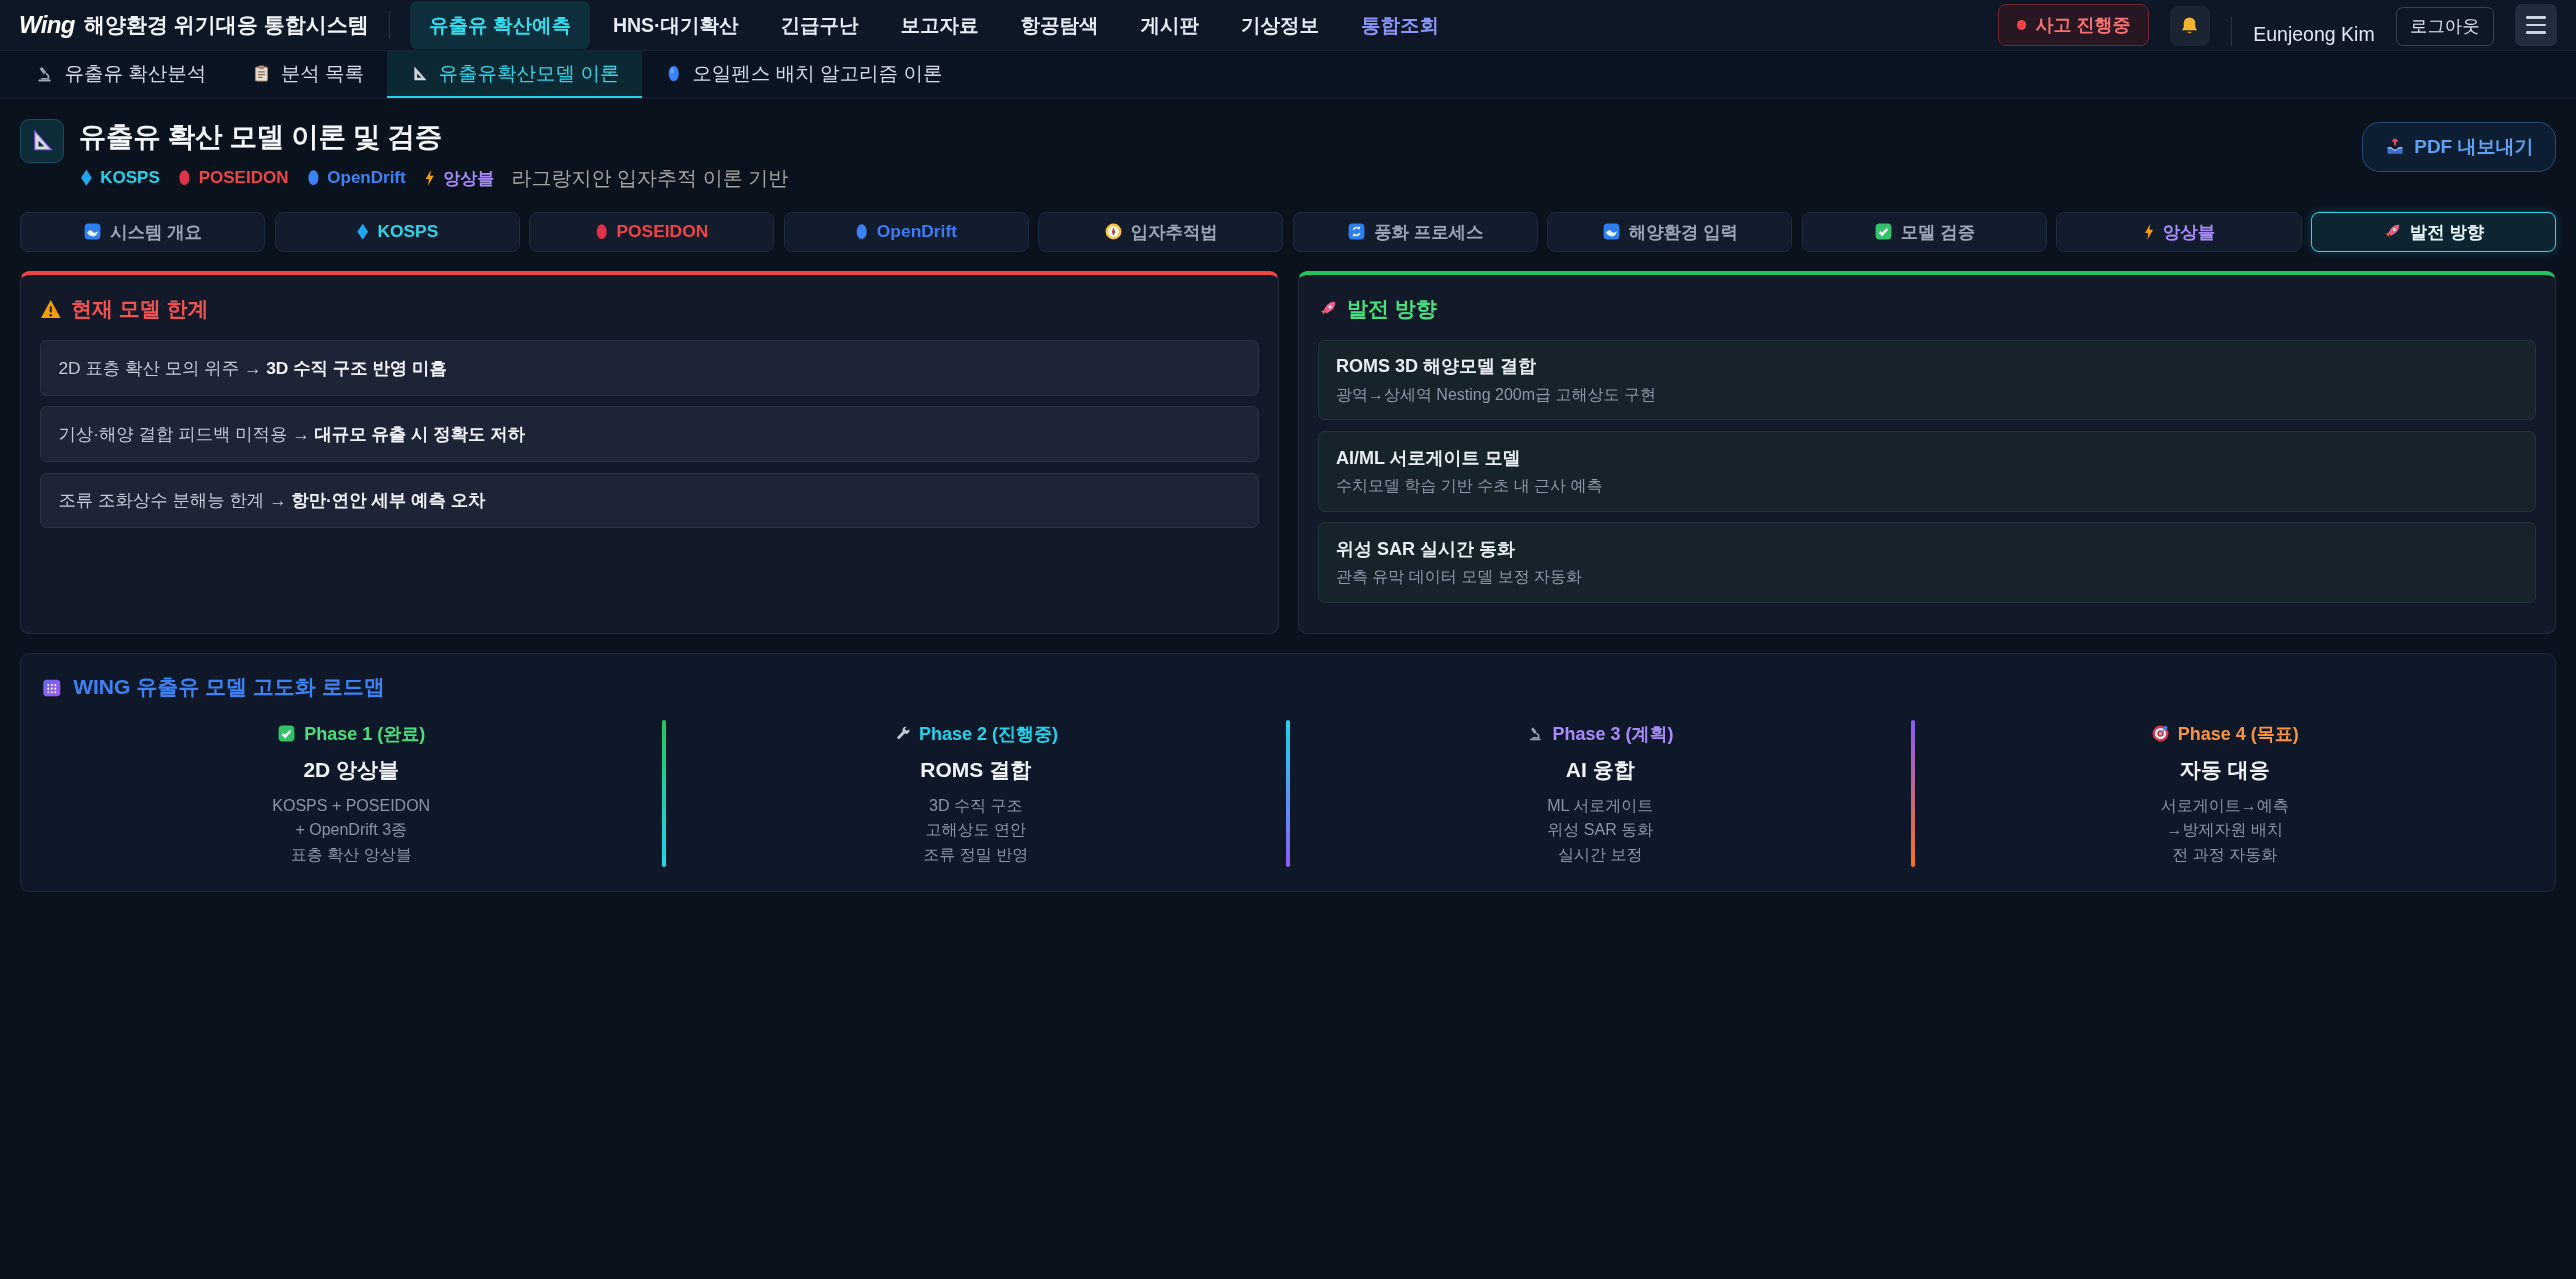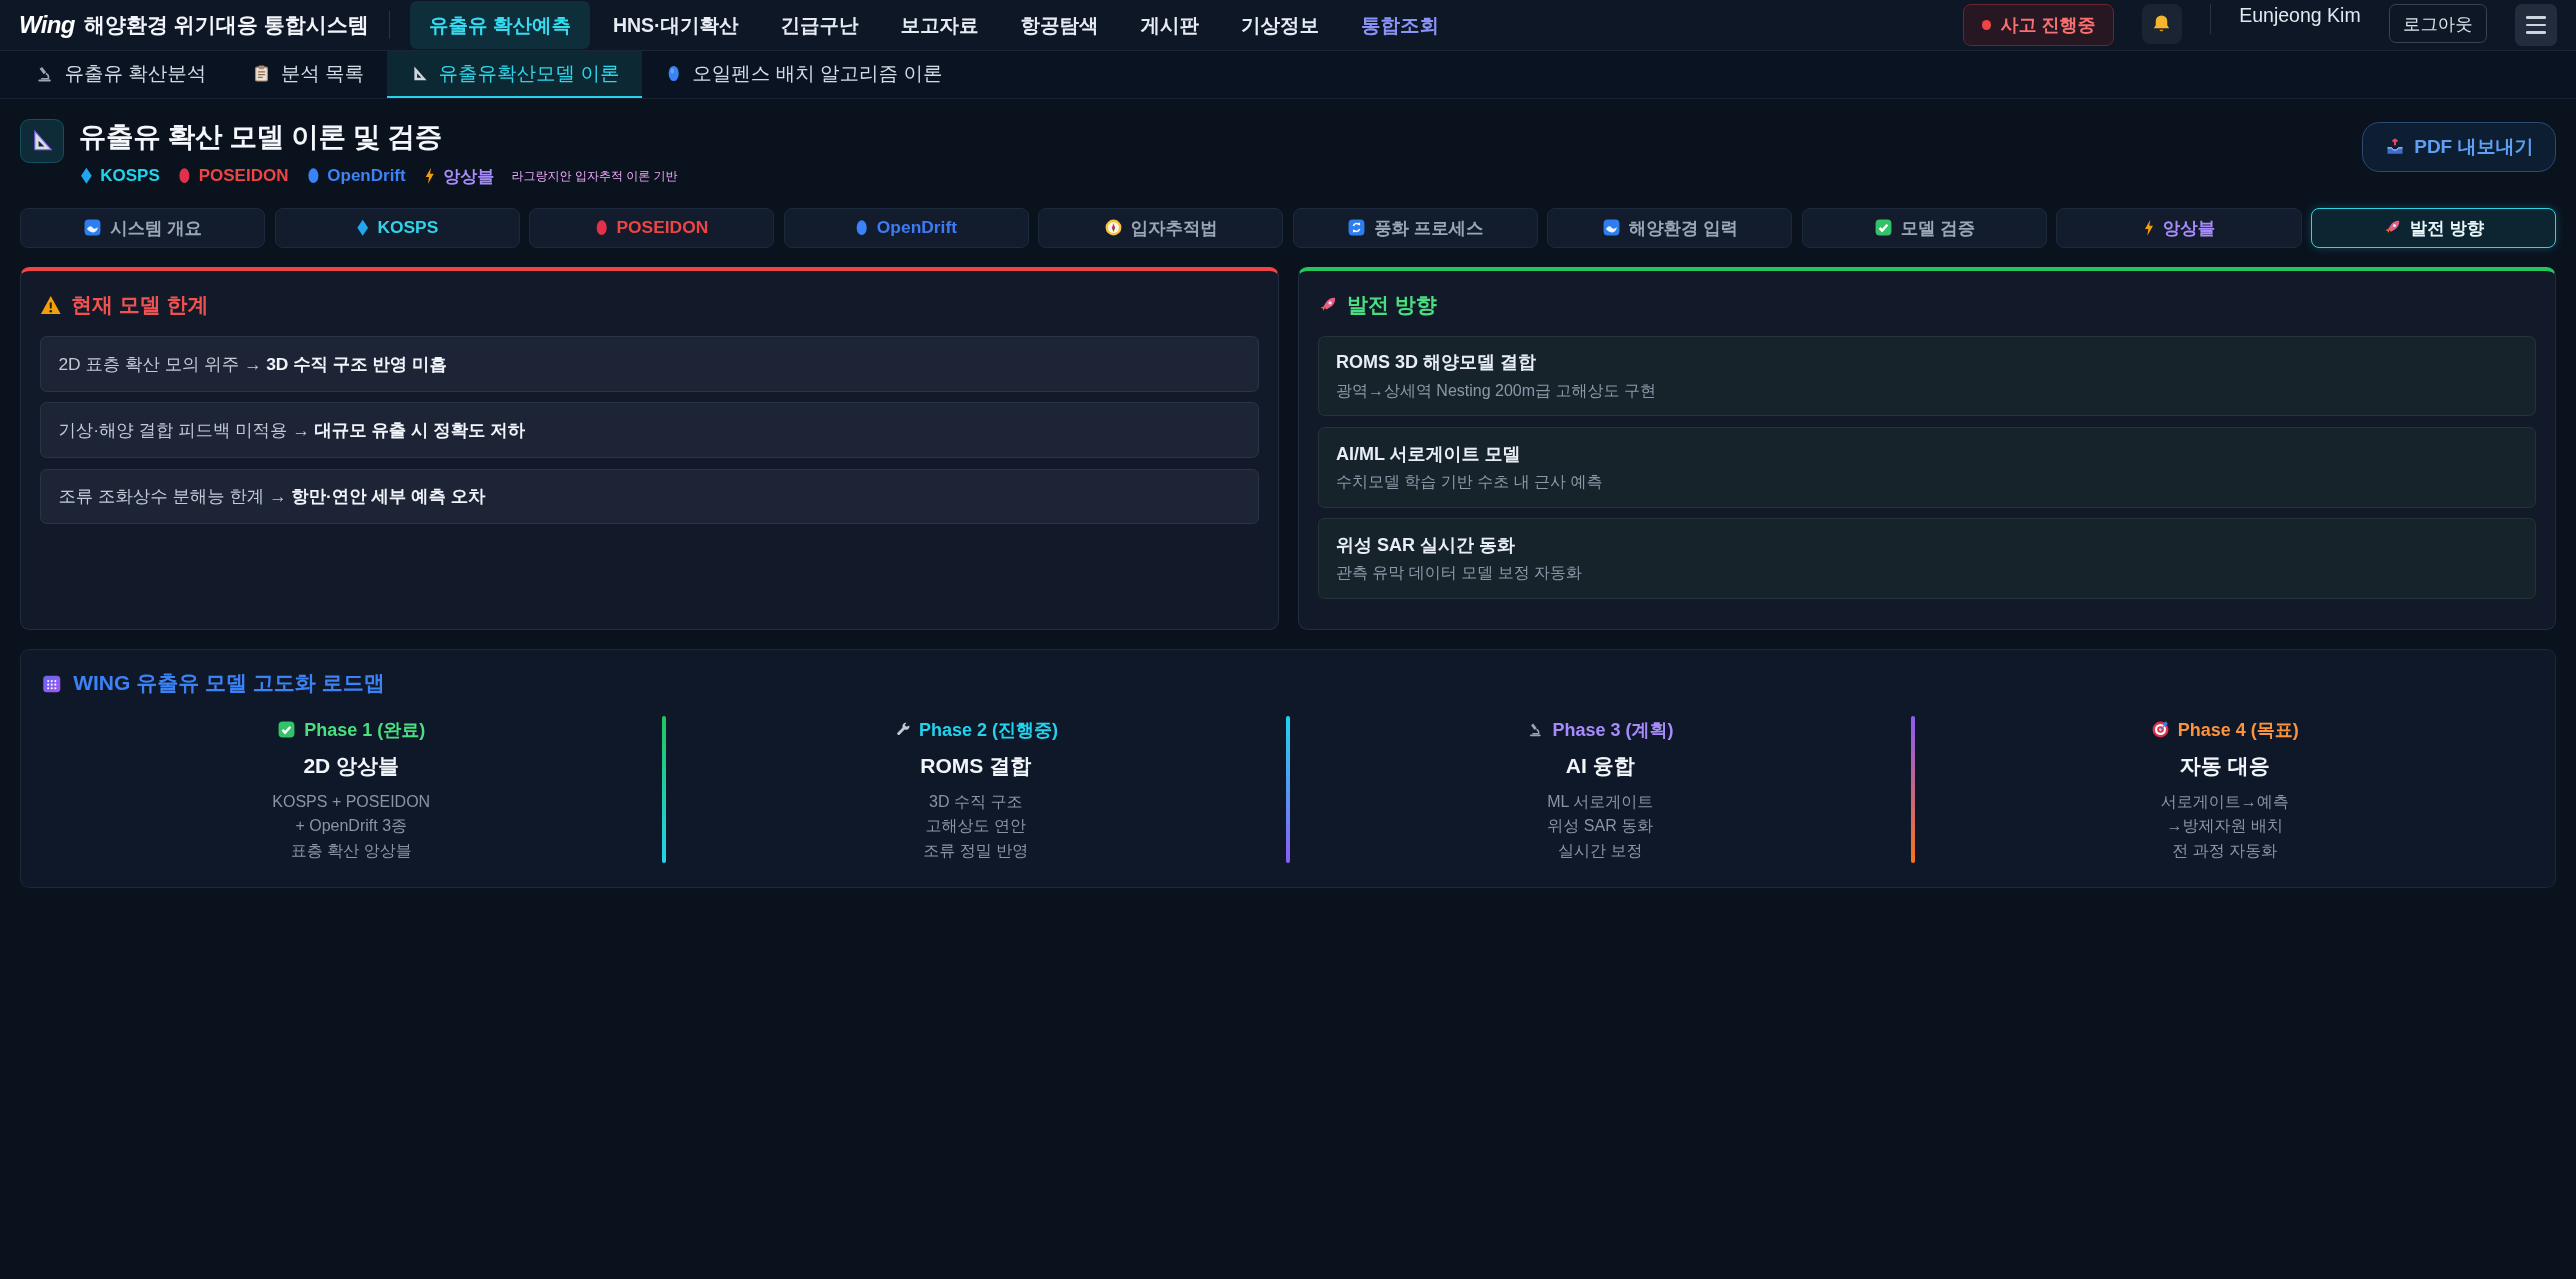--- a/index.html
+++ b/index.html
@@ -8,21 +8,21 @@
   
   .topnav { height:51px; background:#0e1726; border-bottom:1.3px solid #1b2536; display:flex; align-items:center; padding:0 19px; }
   .logo { display:flex; align-items:center; gap:9.4px; }
   .logo-mark { font-size:24px; font-weight:700; font-style:italic; color:#ffffff; letter-spacing:-0.7px; }
   .logo-title { font-size:21px; font-weight:700; color:#f2f5fa; }
   .nav-divider { width:1.3px; height:28px; background:#2a3346; margin:0 20px; }
   .nav-items { display:flex; align-items:center; gap:4px; }
   .nav-item { font-size:19.5px; font-weight:700; color:#e7ecf4; padding:10.7px 19px; border-radius:6.7px; cursor:pointer; white-space:nowrap; }
   .nav-item.active { background:#0d2e3a; color:#35dcf0; }
   .nav-item.accent { color:#8a93f8; }
-  .topnav-right { margin-left:auto; display:flex; align-items:flex-start; gap:28px; }
+  .topnav-right { margin-left:auto; display:flex; align-items:flex-end; gap:21px; }
   .alert-badge { display:flex; align-items:center; gap:9.4px; border:1.3px solid #6b2430; background:rgba(127,29,29,.22); color:#f87171; font-size:18px; font-weight:700; border-radius:8px; padding:8px 17.4px; }
   .alert-dot { width:9.4px; height:9.4px; border-radius:50%; background:#ef4444; }
   .icon-btn { width:40px; height:40px; border-radius:8px; background:#1b2433; display:flex; align-items:center; justify-content:center; cursor:pointer; }
   .vsep { width:1.3px; height:29.5px; background:#2a3346; }
   .user-name { font-size:19.5px; color:#e2e8f0; }
   .logout-btn { border:1.3px solid #3a4356; border-radius:6.7px; padding:6.7px 13.4px; font-size:17.4px; color:#dfe5ee; background:transparent; cursor:pointer; }
   .hamburger { width:42px; height:42px; border-radius:6.7px; background:#232c3d; display:flex; flex-direction:column; gap:4.7px; align-items:center; justify-content:center; cursor:pointer; }
   .hamburger span { width:20px; height:2.7px; border-radius:1.3px; background:#cbd5e1; }
 
   
@@ -34,21 +34,21 @@
   .content { padding:14.8px 20px 0 20px; }
 
   .page-header { display:flex; align-items:flex-start; justify-content:space-between; margin-top:5.4px;gap:28px; }
   .ph-left { display:flex; gap:14.8px; }
   .ph-iconbox { width:44px; height:44px; border-radius:9.4px; background:#0e2c38; border:0.7px solid #15505e; display:flex; align-items:center; justify-content:center; }
   .page-title { font-size:27.5px; font-weight:700; color:#f4f7fb; letter-spacing:-0.3px; }
   .badge-row { display:flex; align-items:center; gap:17.4px; margin-top:9.4px; }
   .badge { display:flex; align-items:center; gap:6.7px; font-size:17px; font-weight:700; }
   .badge.kosps { color:#22d3ee; } .badge.poseidon { color:#ef4444; }
   .badge.opendrift { color:#3d82f6; } .badge.ensemble { color:#a78bfa; }
-  .badge-note { font-size:12px; color:#f0abfc; font-weight:400; }
+  .badge-note { font-size:20px; color:#a3a3a3; font-weight:400; }
   .pdf-btn { display:flex; align-items:center; gap:9.4px; border:1.3px solid #2c4a72; background:#0d1e33; border-radius:17.4px; padding:10.7px 21.5px; font-size:19px; font-weight:700; color:#5ea0f2; cursor:pointer; margin-top:3px; }
 
   
   .chips { display:flex; gap:9.4px; margin-top:20px; }
   .chip { flex:1; height:40px; border-radius:8px; background:#121c2c; border:0.7px solid #1c2a3d; display:flex; align-items:center; justify-content:center; gap:8px; font-size:17.4px; font-weight:600; color:#9aa6b8; cursor:pointer; white-space:nowrap; }
   .chip.c-kosps { color:#2dd4ea; } .chip.c-poseidon { color:#ef4444; }
   .chip.c-opendrift { color:#3d7bf5; } .chip.c-ensemble { color:#a78bfa; }
   .chip.active { border:1.3px solid #2bd4e8; background:#0c2531; color:#e8f6fa; box-shadow:0 0 9.4px rgba(34,211,238,.25); }
 
   

